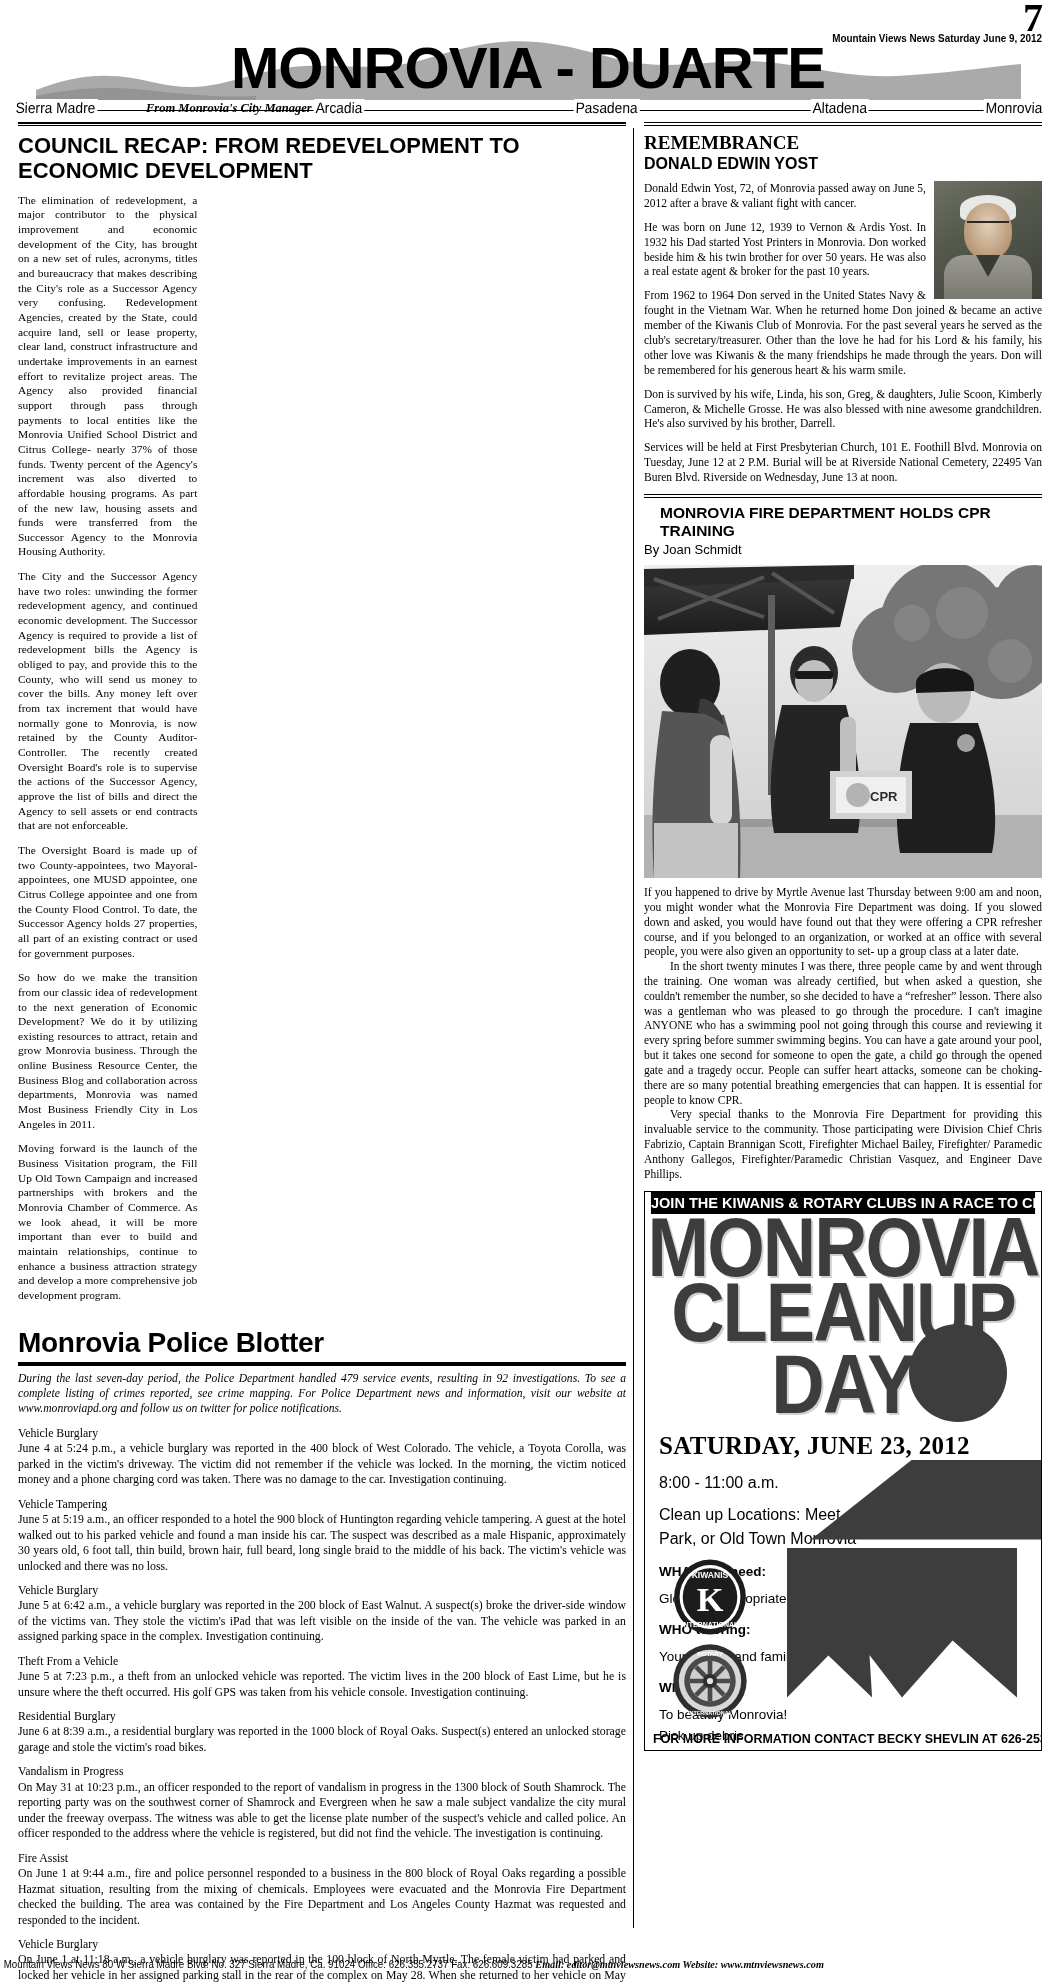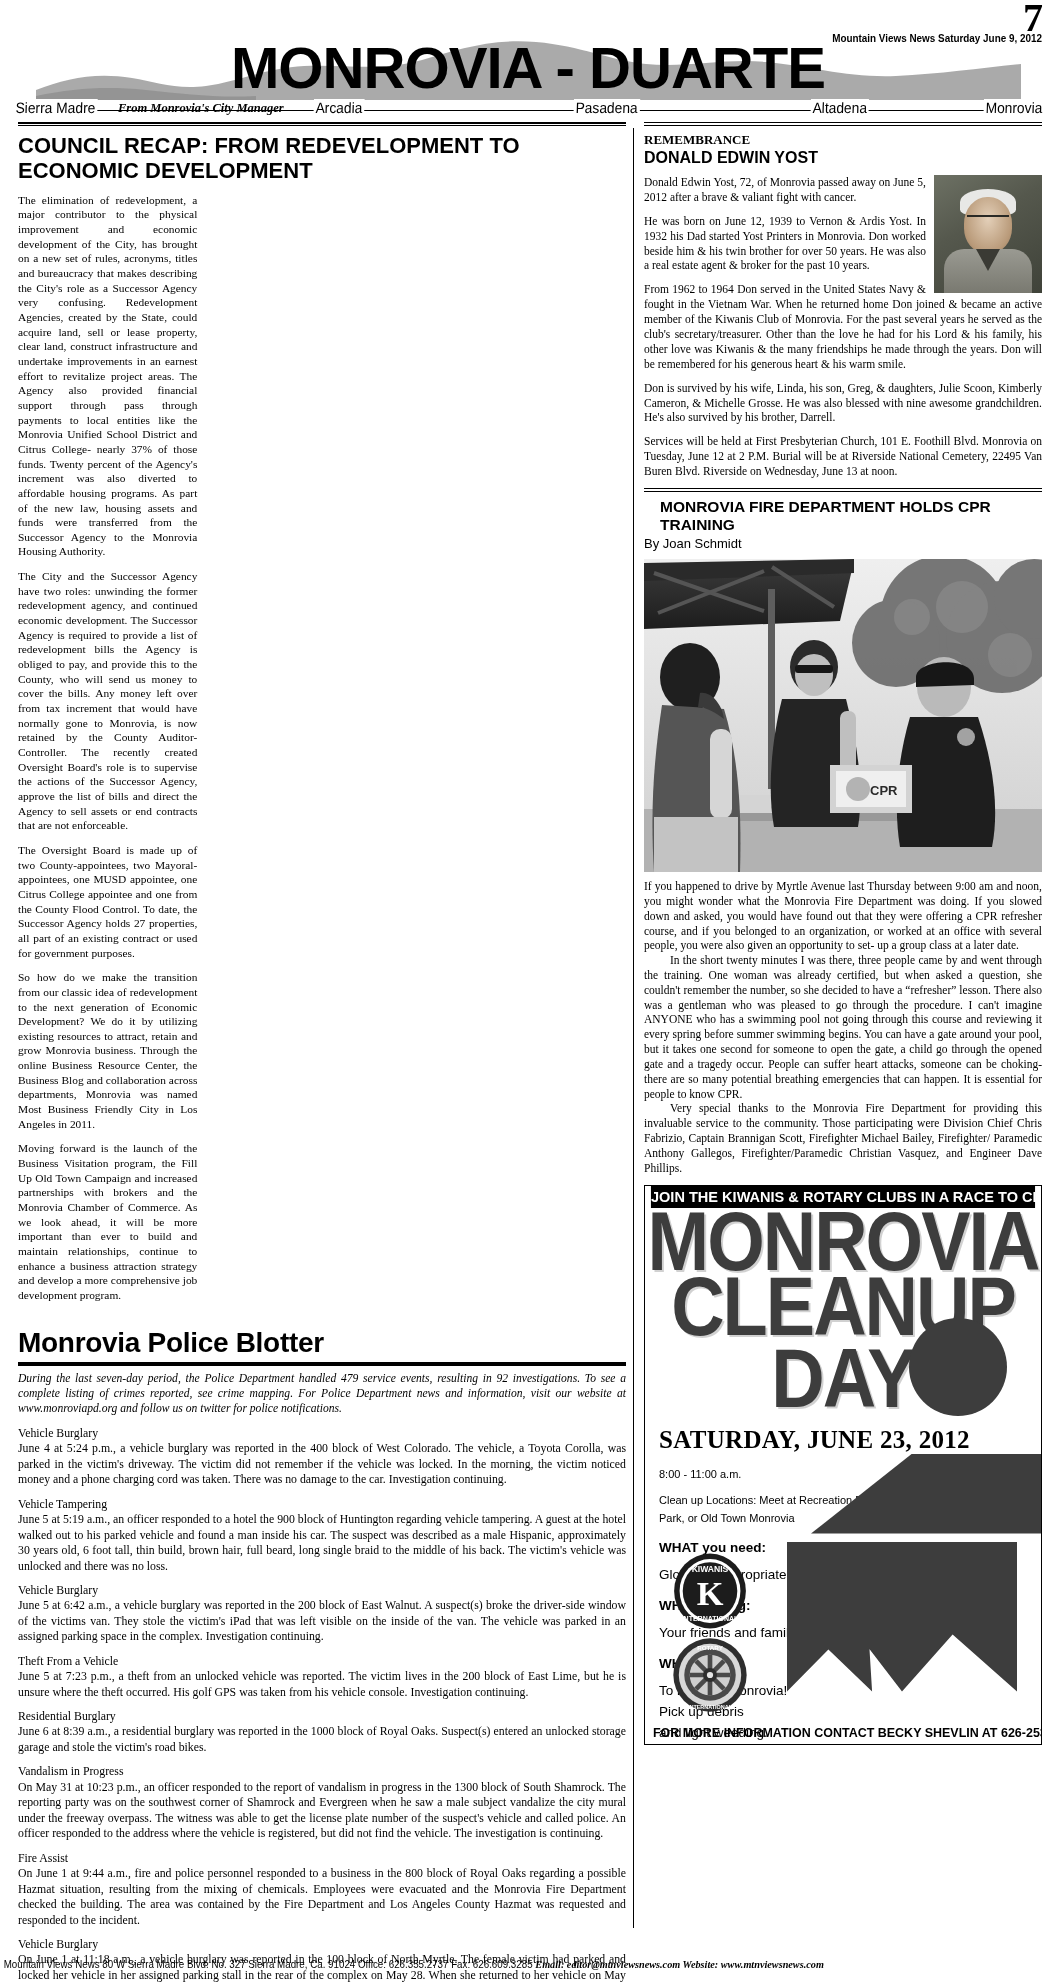--- a/index.html
+++ b/index.html
@@ -53,21 +53,21 @@
     font-size:15px; font-weight:500;
     transform:scaleX(.92) skewX(-2deg); transform-origin:left top;
     white-space:nowrap;
   }
   .c0 { left:0; }
   .c1 { left:300px; }
   .c2 { left:560px; }
   .c3 { left:797px; }
   .c4 { left:970px; }
   .kicker-overlay {
-    position:absolute; left:104px; top:2px;
+    position:absolute; left:132px; top:2px;
     font-family:"Liberation Serif", serif;
     font-style:italic; font-weight:bold; font-size:12.5px;
     white-space:nowrap; background:transparent;
   }
 
   
   .page { position:absolute; left:0; top:122px; width:1056px; }
   .leftzone { position:absolute; left:18px; top:0; width:608px; }
   .rightzone { position:absolute; left:644px; top:0; width:398px; }
   .vrule {
@@ -107,21 +107,21 @@
     font-size:11.8px; line-height:1.3; margin:0;
   }
   .bl-body {
     font-size:11.8px; line-height:1.315; text-align:justify;
     margin:0 0 9px 0; hyphens:auto; -webkit-hyphens:auto;
   }
 
   
   .remem-title {
     font-family:"Liberation Serif", serif;
-    font-weight:bold; font-size:13px; margin:0 0 1px 0;
+    font-weight:bold; font-size:19px; margin:0 0 1px 0;
   }
   .remem-name {
     font-family:"Liberation Sans", sans-serif;
     font-weight:bold; font-size:16px; margin:0 0 8px 0;
   }
   .remem-wrap { position:relative; }
   .remem-photo {
     float:right; width:108px; height:118px; margin:0 0 4px 8px;
     background:linear-gradient(150deg,#6d7164 0%,#55584d 40%,#3f4239 100%);
     position:relative; overflow:hidden;
@@ -197,21 +197,21 @@
   }
   .bw1 { font-size:74px; margin-top:2px; transform:scaleY(1.12) scaleX(1.0); }
   .bw2 { font-size:74px; margin-top:6px; transform:scaleY(1.12); }
   .cleanad-date {
     font-family:"Liberation Serif", serif;
     font-weight:bold; font-size:25px; letter-spacing:.3px;
     margin:20px 0 0 14px;
   }
   .cleanad-line {
     font-family:"Liberation Sans", sans-serif;
-    font-size:11px; margin:14px 0 0 14px;
+    font-size:16px; margin:14px 0 0 14px;
   }
   .cleanad-q {
     font-family:"Liberation Sans", sans-serif;
     font-weight:bold; font-size:13.5px; margin:16px 0 0 14px;
   }
   .cleanad-a {
     font-family:"Liberation Sans", sans-serif;
     font-size:13.5px; margin:12px 0 0 14px;
   }
   .blob-circle {

